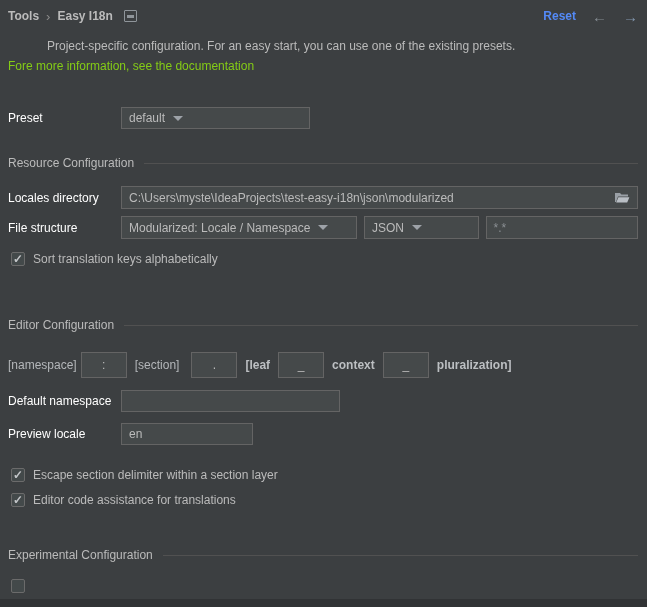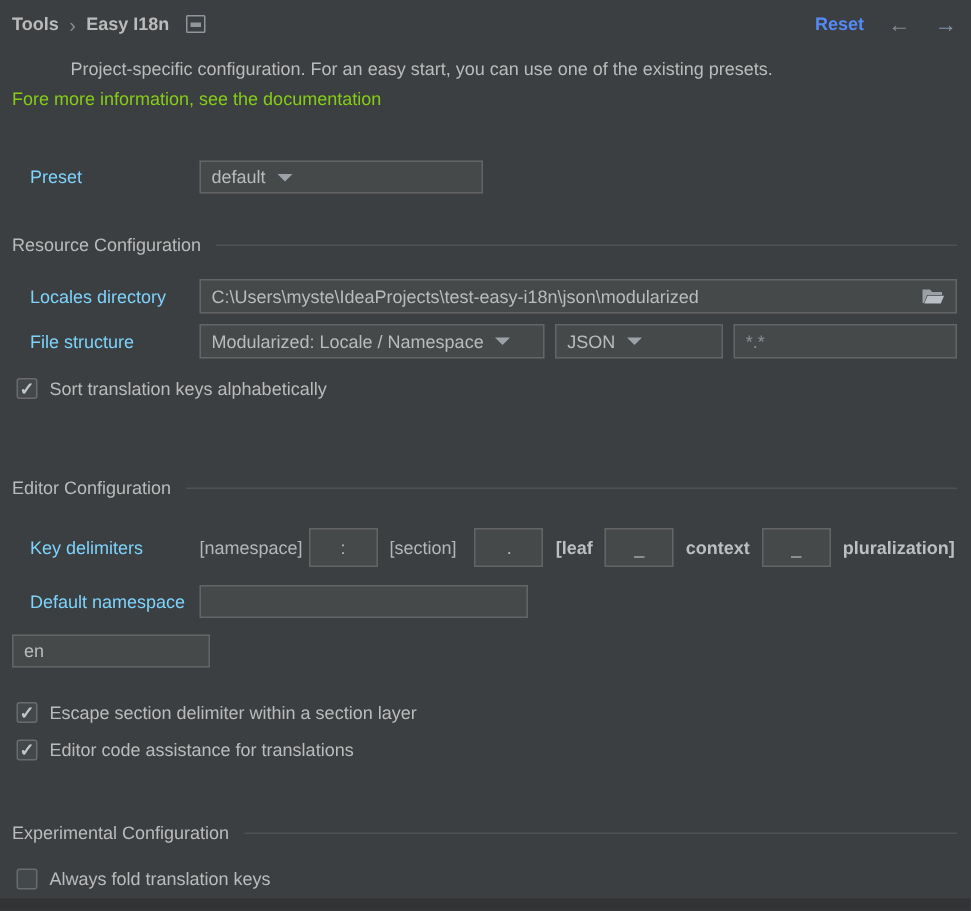--- a/index.html
+++ b/index.html
@@ -27,21 +27,21 @@
   .nav-arrow { font-size:15px; line-height:1; cursor:pointer; }
   .nav-back { color:#848b92; }
   .nav-fwd { color:#8295ad; }
 
   
   .r-desc { top:39px;margin-left:39px; }
   .r-link { top:59px; }
   .link { color:#84cc16; cursor:pointer; }
 
   
-  .label { width:113px; flex-shrink:0; color:#7dd3fc;margin-left:12px; }
+  .label { width:113px; flex-shrink:0; color:#ffffff; }
   .field, .combo {
     background:#45494a; border:1px solid #646464; color:#bbbbbb;
     height:22px; font-family:"Liberation Sans", sans-serif; font-size:12px;
     padding:0 7px; display:flex; align-items:center;
   }
   .combo { justify-content:flex-start; cursor:pointer; }
   .combo .arrow { width:0; height:0; border-left:5px solid transparent; border-right:5px solid transparent;
     border-top:5px solid #9da2a8; margin-left:8px; flex-shrink:0; }
 
   .r-preset { top:107px; height:22px; }
@@ -154,21 +154,20 @@
   <span class="checkbox checked"></span>
   <span>Sort translation keys alphabetically</span>
 </div>
 
 <div class="abs section r-section2">
   <span>Editor Configuration</span>
   <span class="line"></span>
 </div>
 
 <div class="abs r-delim">
-  <span class="label">Key delimiters</span>
   <div class="delim-wrap">
     <span class="delim-label plain">[namespace]</span>
     <div class="field delim-input">
       <span>:</span>
     </div>
     <span class="delim-label plain dm">[section]</span>
     <div class="field delim-input dm">
       <span>.</span>
     </div>
     <span class="delim-label bold dm">[leaf</span>
@@ -184,20 +183,21 @@
 </div>
 
 <div class="abs r-ns">
   <span class="label">Default namespace</span>
   <div class="field ns-field">
     <span></span>
   </div>
 </div>
 
 <div class="abs r-locale">
+  <span class="label">Preview locale</span>
   <div class="field locale-field">
     <span>en</span>
   </div>
 </div>
 
 <div class="abs cbrow r-cb2">
   <span class="checkbox checked"></span>
   <span>Escape section delimiter within a section layer</span>
 </div>
 
@@ -206,16 +206,15 @@
   <span>Editor code assistance for translations</span>
 </div>
 
 <div class="abs section r-section3">
   <span>Experimental Configuration</span>
   <span class="line"></span>
 </div>
 
 <div class="abs cbrow r-cb4">
   <span class="checkbox"></span>
-  <span>Always fold translation keys</span>
 </div>
 
 <div class="bottom-strip"></div>
 
 </body></html>

